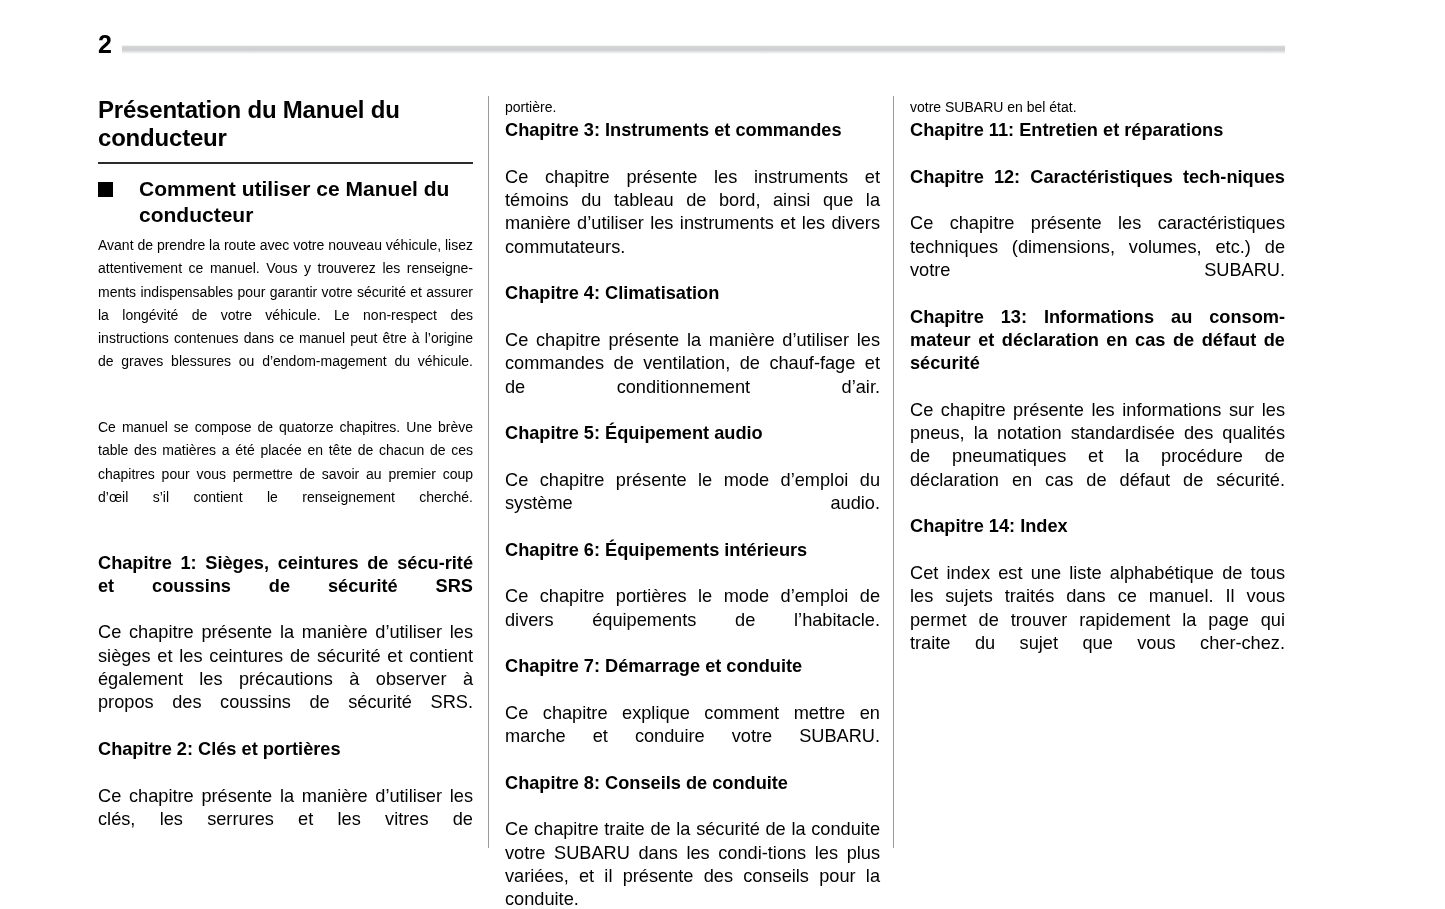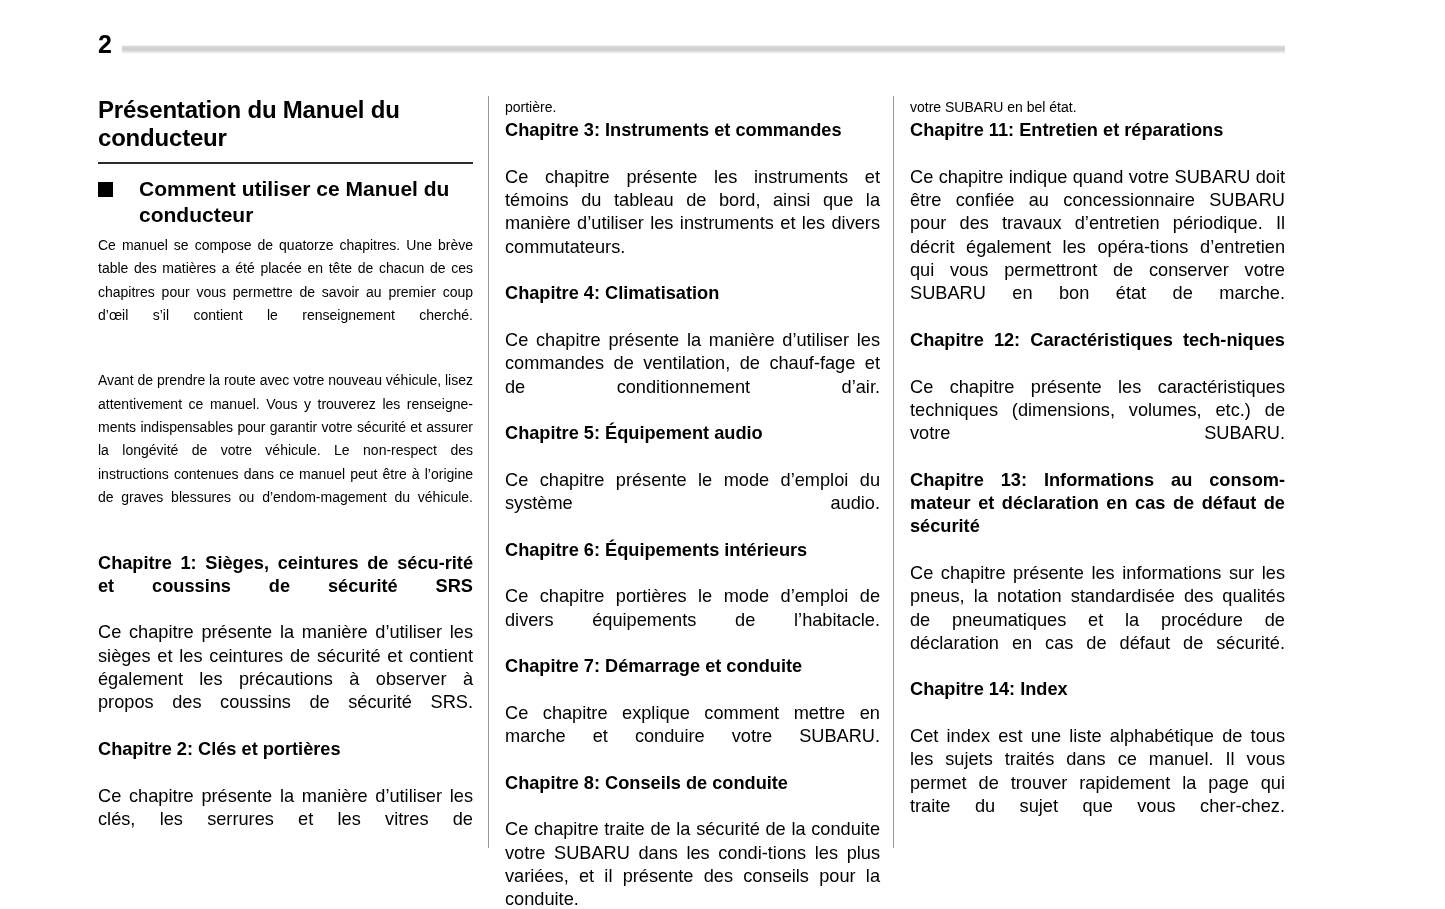--- a/index.html
+++ b/index.html
@@ -178,23 +178,23 @@
 
     <h1 class="doc-title">Présentation du Manuel du conducteur</h1>
 
     <div class="title-rule"></div>
 
     <div class="section-heading">
       <span class="bullet-square"></span>
       <span class="section-heading-text">Comment utiliser ce Manuel du conducteur</span>
     </div>
 
+    <p class="body justify-last">Avant de prendre la route avec votre nouveau véhicule, lisez attentivement ce manuel. Vous y trouverez les renseigne-ments indispensables pour garantir votre sécurité et assurer la longévité de votre véhicule. Le non-respect des instructions contenues dans ce manuel peut être à l’origine de graves blessures ou d’endom-magement du véhicule.</p>
+
     <p class="body justify-last">Ce manuel se compose de quatorze chapitres. Une brève table des matières a été placée en tête de chacun de ces chapitres pour vous permettre de savoir au premier coup d’œil s’il contient le renseignement cherché.</p>
-
-    <p class="body justify-last">Avant de prendre la route avec votre nouveau véhicule, lisez attentivement ce manuel. Vous y trouverez les renseigne-ments indispensables pour garantir votre sécurité et assurer la longévité de votre véhicule. Le non-respect des instructions contenues dans ce manuel peut être à l’origine de graves blessures ou d’endom-magement du véhicule.</p>
 
     <div class="chapter-block" style="margin-top:19px;">
       <div class="chapter-heading">Chapitre 1: Sièges, ceintures de sécu-rité et coussins de sécurité SRS</div>
       <div class="chapter-body justify-last">Ce chapitre présente la manière d’utiliser les sièges et les ceintures de sécurité et contient également les précautions à observer à propos des coussins de sécurité SRS.</div>
     </div>
 
     <div class="chapter-block">
       <div class="chapter-heading no-justify">Chapitre 2: Clés et portières</div>
       <div class="chapter-body justify-last">Ce chapitre présente la manière d’utiliser les clés, les serrures et les vitres de</div>
     </div>
@@ -236,21 +236,20 @@
     </div>
 
   </div>
 
   <div class="col col-3">
 
     <p class="body no-justify">votre SUBARU en bel état.</p>
 
     <div class="chapter-block">
       <div class="chapter-heading no-justify">Chapitre 11: Entretien et réparations</div>
-      <div class="chapter-body justify-last">Ce chapitre indique quand votre SUBARU doit être confiée au concessionnaire SUBARU pour des travaux d’entretien périodique. Il décrit également les opéra-tions d’entretien qui vous permettront de conserver votre SUBARU en bon état de marche.</div>
     </div>
 
     <div class="chapter-block">
       <div class="chapter-heading justify-last">Chapitre 12: Caractéristiques tech-niques</div>
       <div class="chapter-body justify-last">Ce chapitre présente les caractéristiques techniques (dimensions, volumes, etc.) de votre SUBARU.</div>
     </div>
 
     <div class="chapter-block">
       <div class="chapter-heading justify-last">Chapitre 13: Informations au consom-mateur et déclaration en cas de défaut de sécurité</div>
       <div class="chapter-body justify-last">Ce chapitre présente les informations sur les pneus, la notation standardisée des qualités de pneumatiques et la procédure de déclaration en cas de défaut de sécurité.</div>

